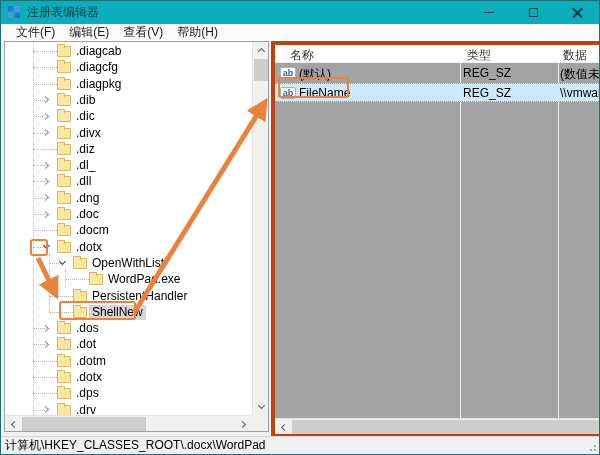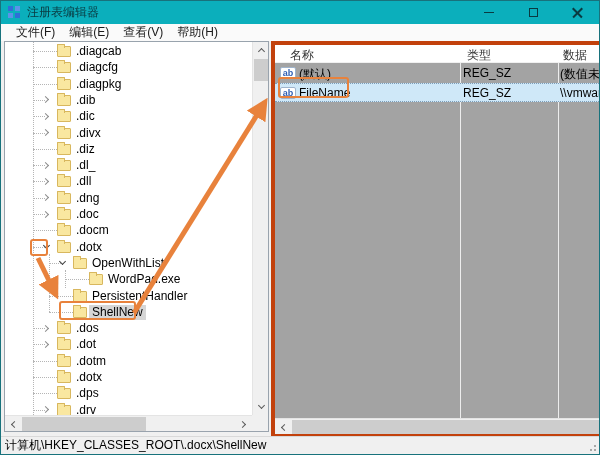--- a/index.html
+++ b/index.html
@@ -338,21 +338,21 @@
           <span class="sb-chev sb-left"></span>
         </div>
       <div class="sb-thumb" style="top:1px; height:14px; left:17px; right:17px;"></div>
       <div class="sb-btn" style="right:0;">
           <span class="sb-chev sb-right"></span>
         </div>
     </div>
   </div>
 
   <div id="statusbar">
-    <span>计算机\HKEY_CLASSES_ROOT\.docx\ShellNew</span>
+    <span>计算机\HKEY_CLASSES_ROOT\.docx\WordPad</span>
     <div id="resize-grip"></div>
   </div>
 
   <div class="anno-box" id="anno-chevron-box"></div>
   <div class="anno-box" id="anno-shellnew-box"></div>
   <div class="anno-box" id="anno-filename-box"></div>
 
   <svg id="arrow-overlay" width="600" height="455" viewBox="0 0 600 455">
     <defs>
       <marker id="ah" orient="auto" markerWidth="4.4" markerHeight="4.4" refX="3.4" refY="2.2">

